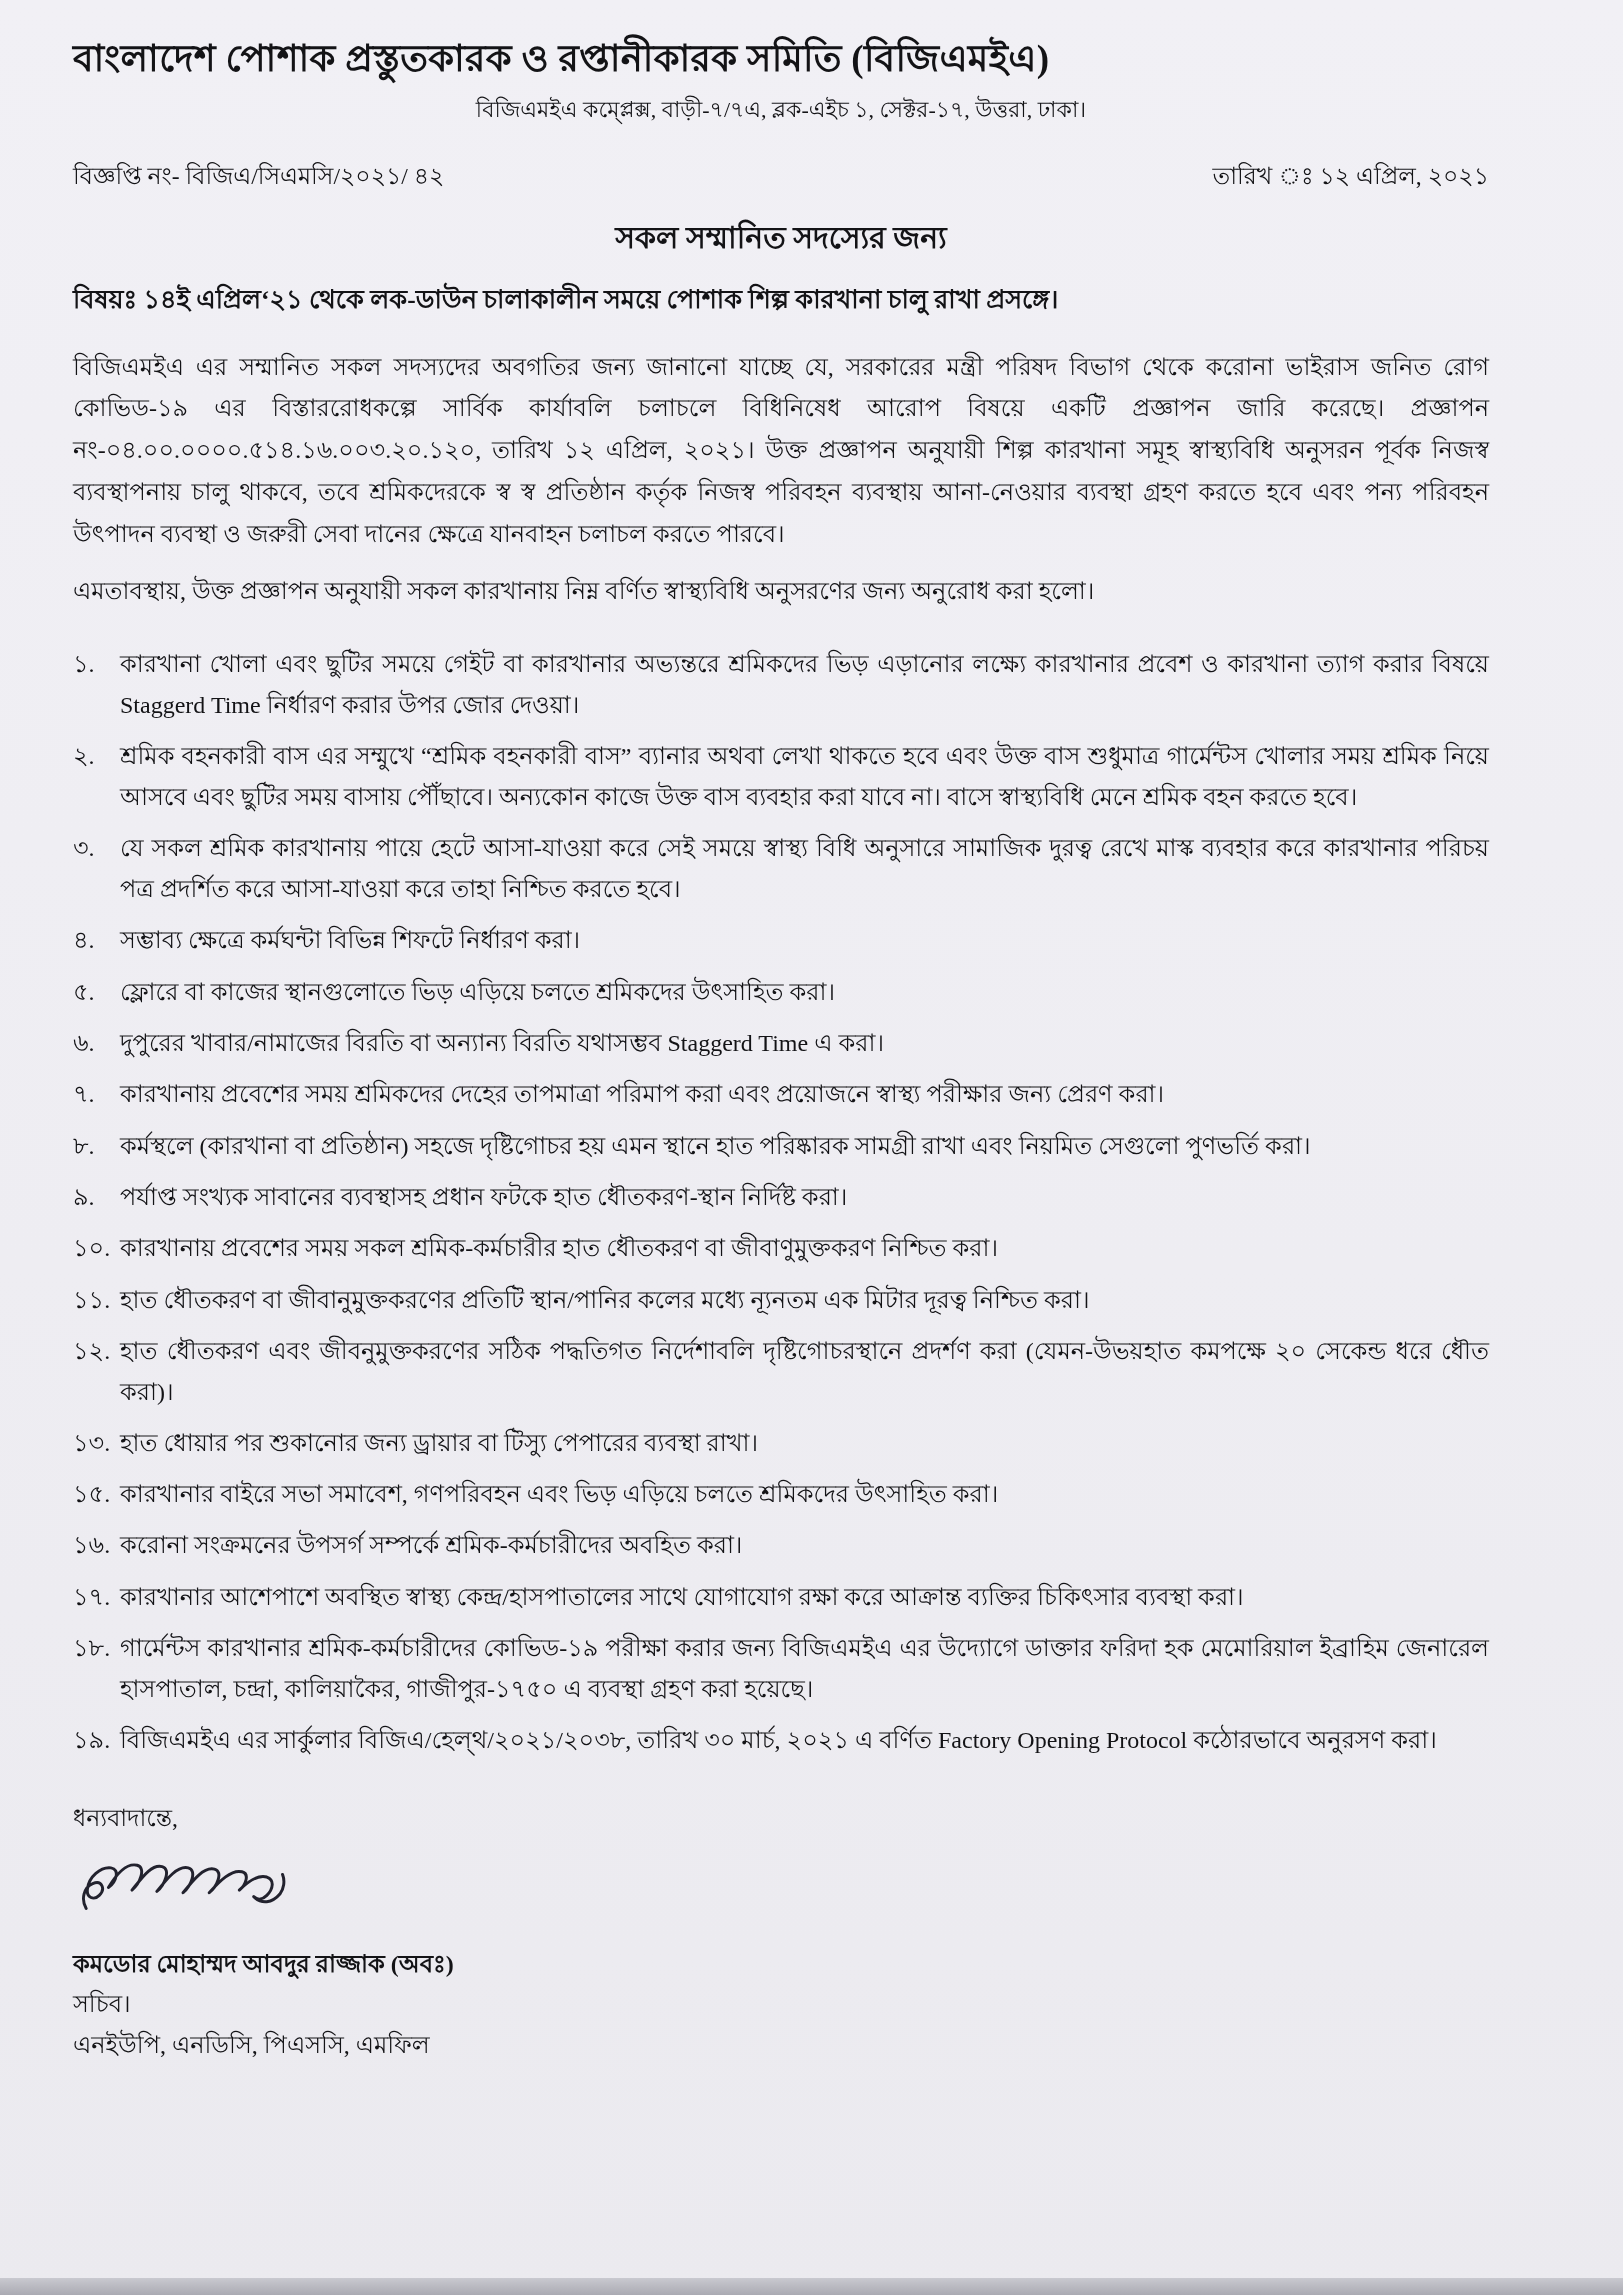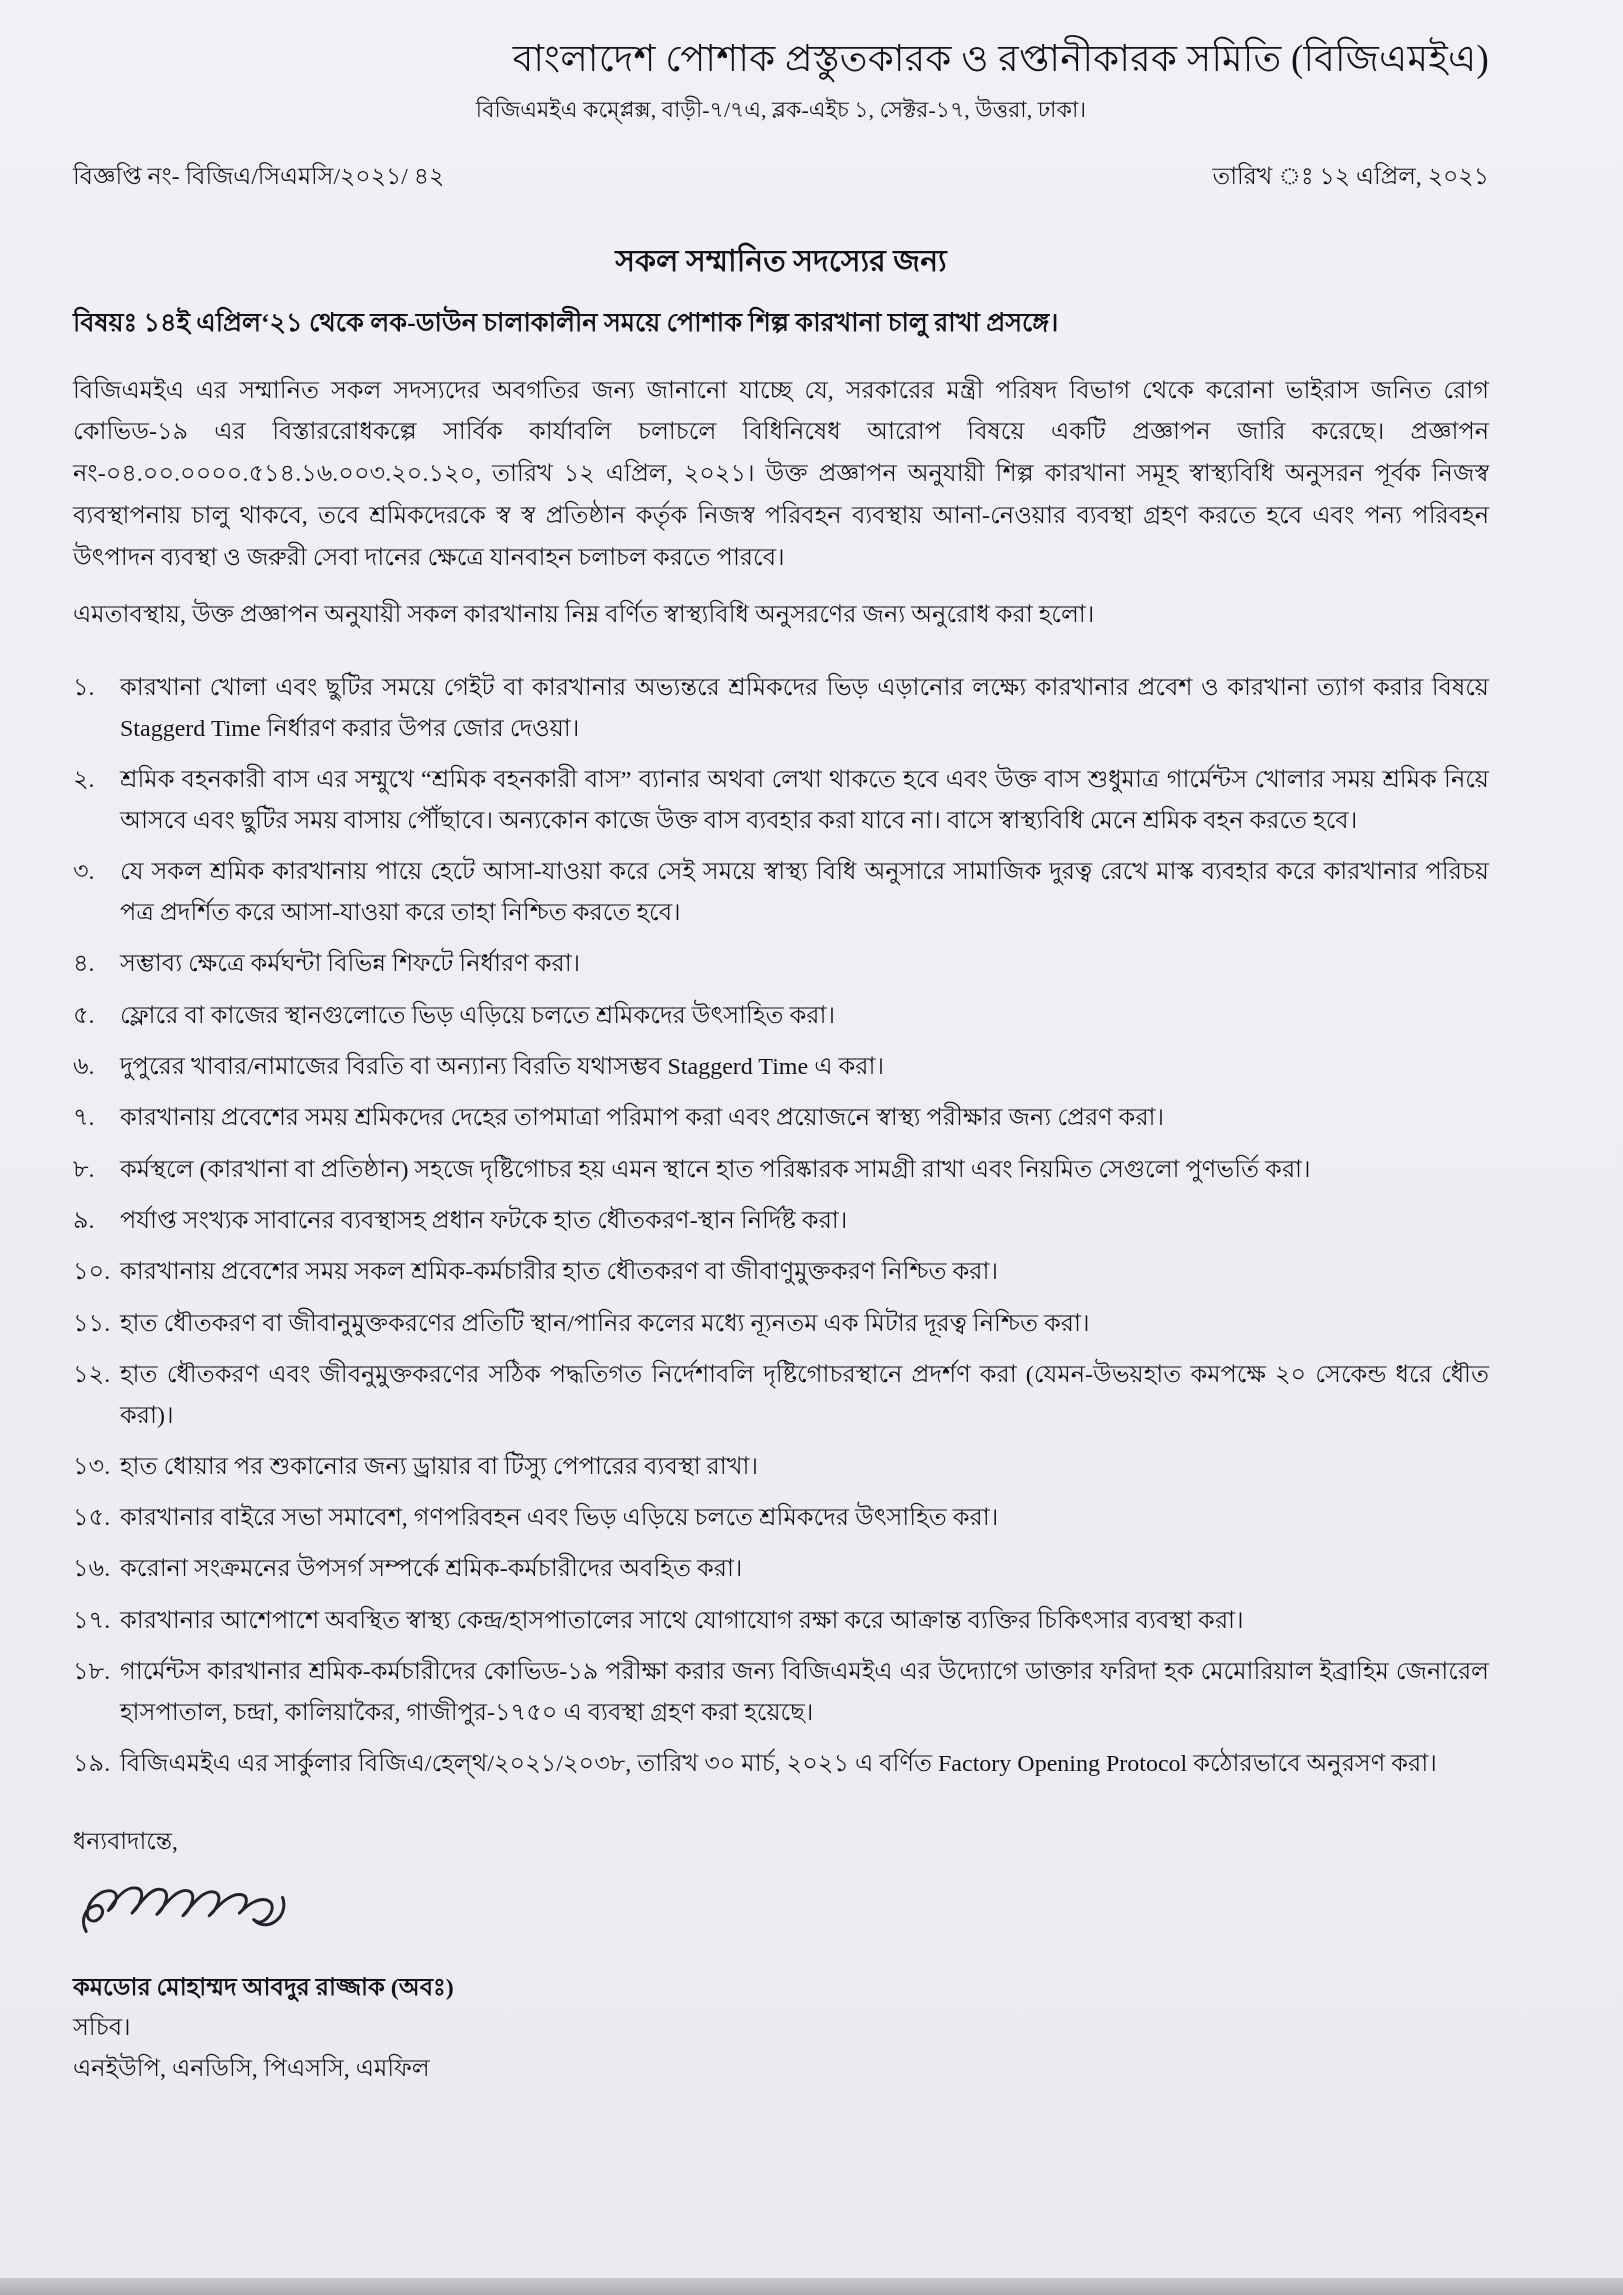--- a/index.html
+++ b/index.html
@@ -14,44 +14,44 @@
     height:2295px;
     margin:0 auto;
     background:linear-gradient(180deg,#f1f0f5 0%,#eeedf2 55%,#ebeaef 100%);
     color:#131316;
     overflow:hidden;
   }
   .content{
     padding:37px 134px 0 73px;
   }
   .org-title{
-    text-align:right;
+    text-align:left;
     font-size:37px;
-    font-weight:normal;
+    font-weight:bold;
     line-height:1.2;
     letter-spacing:0.3px;
   }
   .address{
     text-align:center;
     font-size:22px;
     margin-top:10.5px;
   }
   .ref-row{
     display:flex;
     justify-content:space-between;
     align-items:baseline;
     font-size:23.6px;
     margin-top:29px;
     gap:22px;
   }
   .doc-heading{
     text-align:center;
     font-size:30px;
     font-weight:bold;
-    margin-top:40px;
+    margin-top:17px;
   }
   .subject{
     font-size:25.5px;
     font-weight:bold;
     margin-top:16px;
     line-height:1.5;
   }
   .body-para{
     font-size:24px;
     line-height:1.74;

